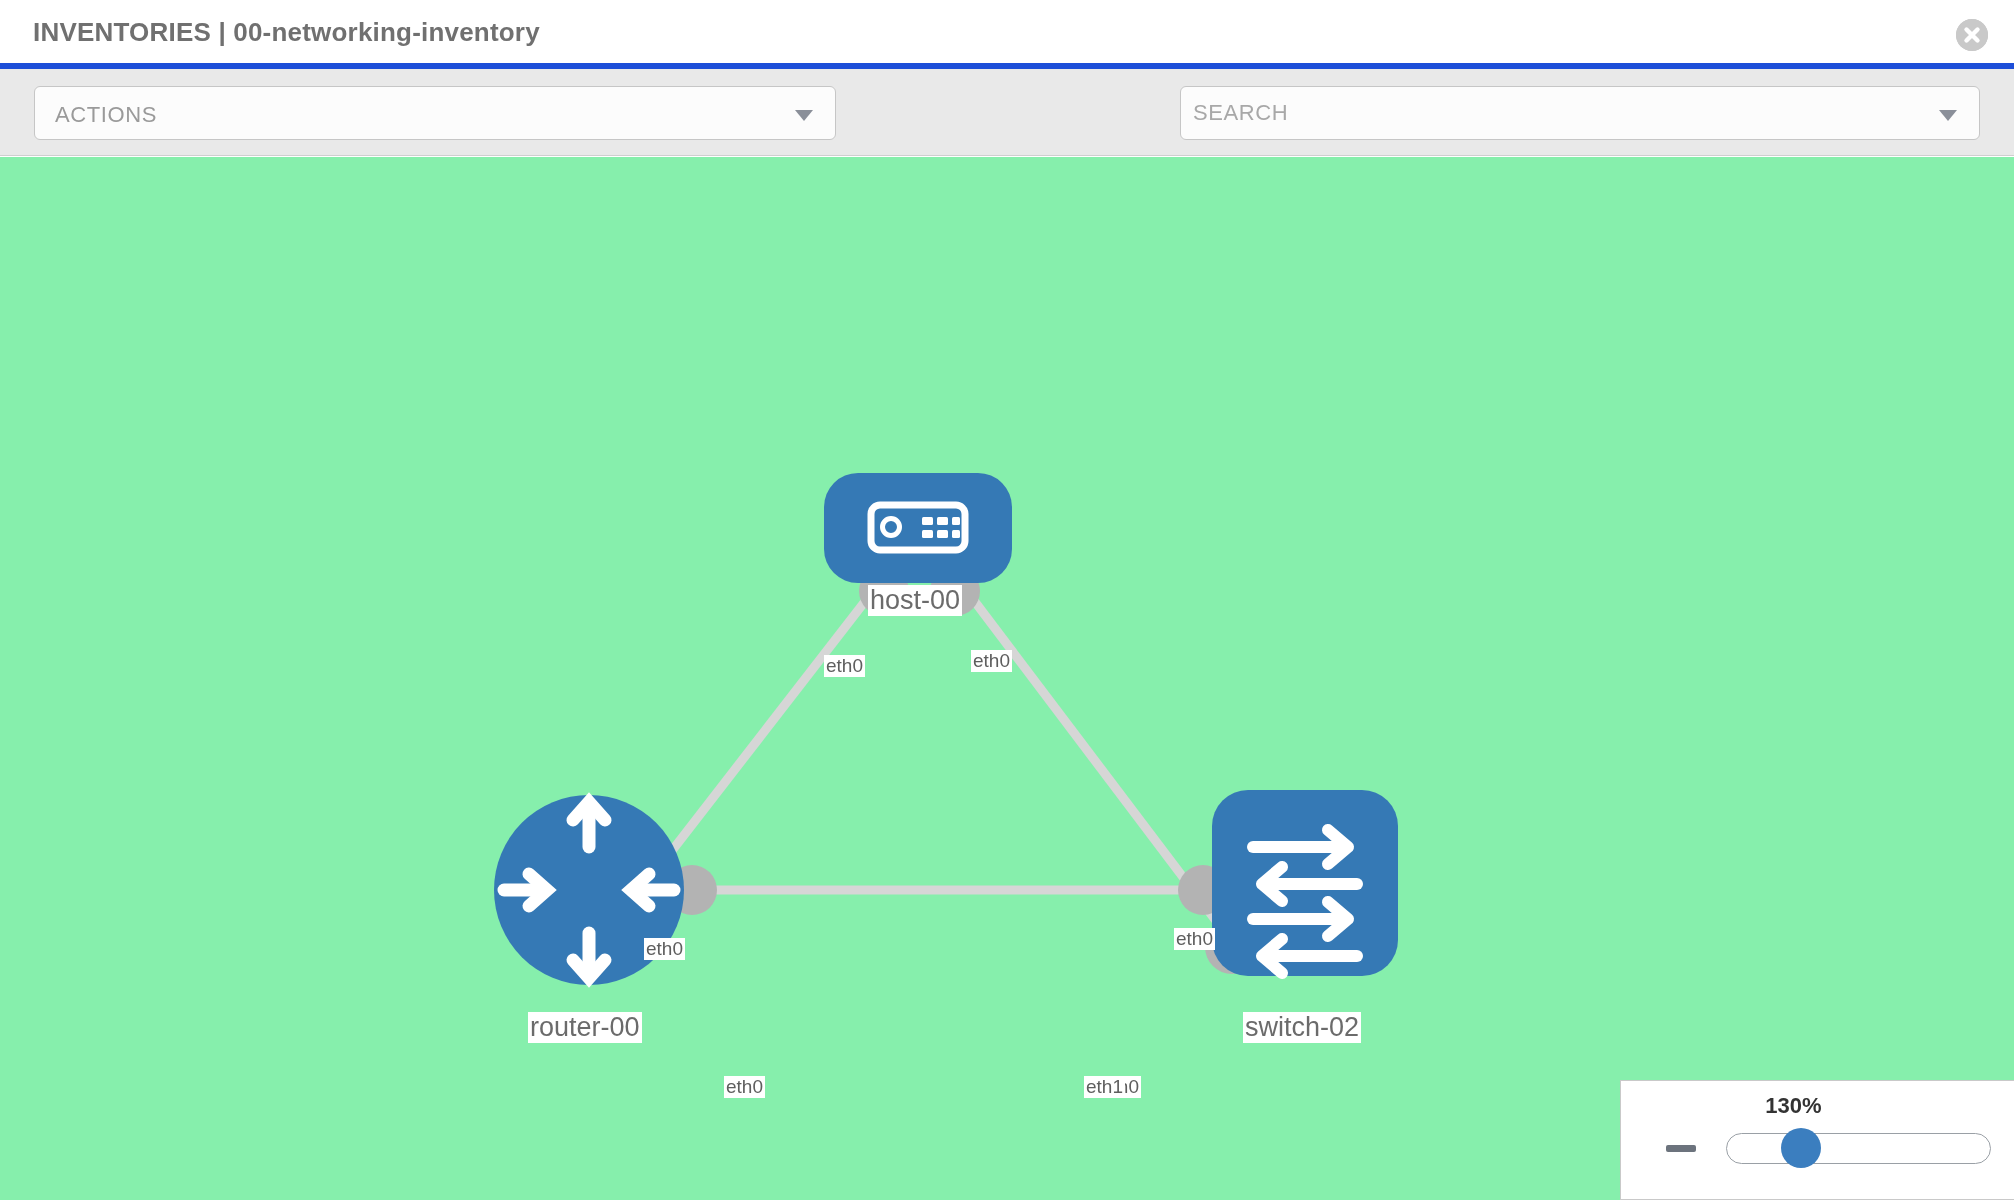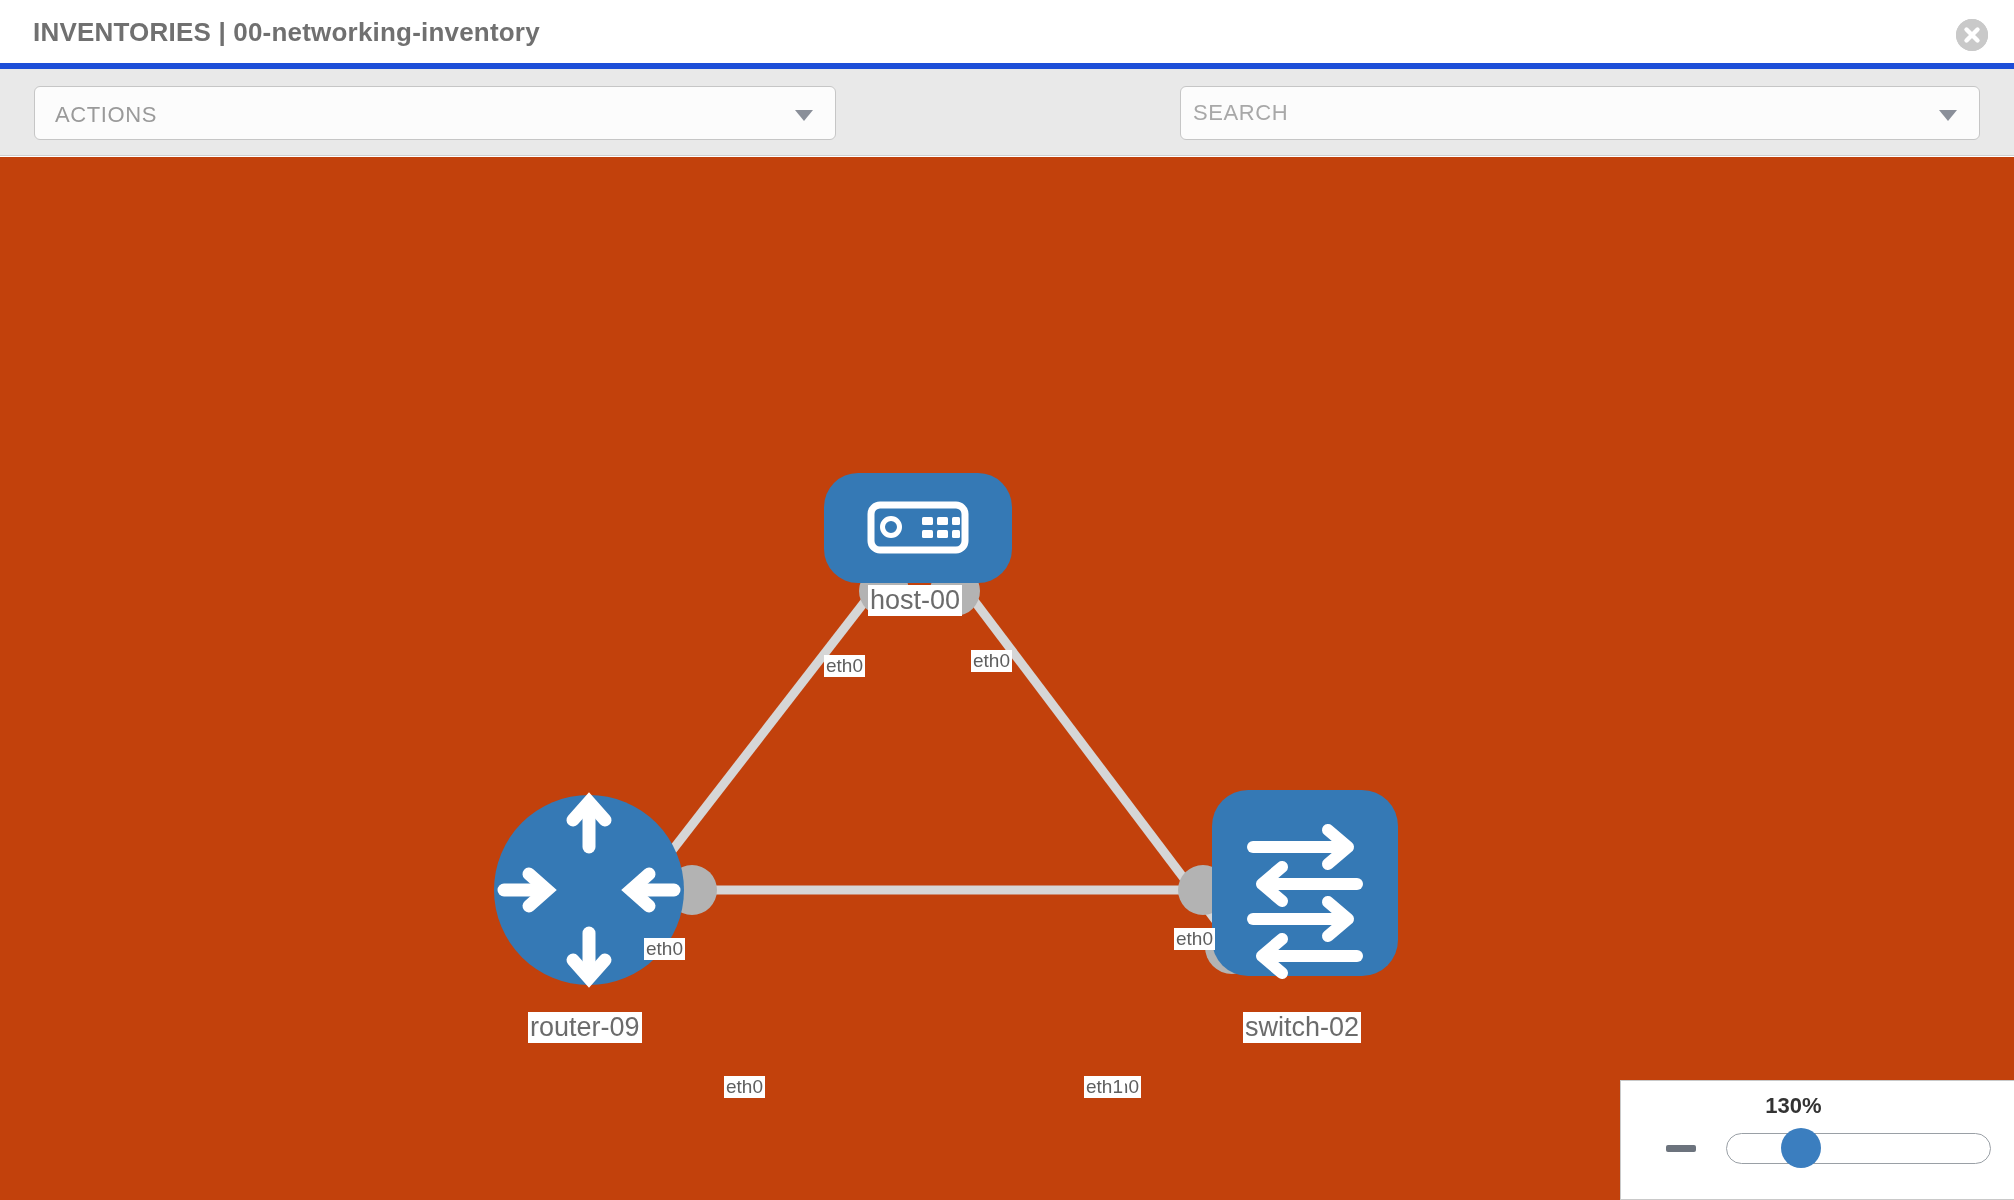--- a/index.html
+++ b/index.html
@@ -83,21 +83,21 @@
     font-family: "Liberation Sans", sans-serif;
     font-size: 22px; color: #9a9a9a;
     letter-spacing: 0.6px;
   }
   .search-input::placeholder { color: #a8a8a8; }
 
   
   .canvas {
     position: absolute; left: 0; top: 157px;
     width: 2014px; height: 1043px;
-    background: #c2410c;
+    background: #86efac;
     overflow: hidden;
   }
   .topology { position: absolute; left: 0; top: 0; width: 2014px; height: 1043px; }
 
   
   .node-label {
     position: absolute;
     background: #ffffff;
     color: #6b6b6b;
     font-size: 27px;
@@ -241,21 +241,21 @@
             <path d="M1282 710 L1262 727 L1282 744"></path>
           <path d="M1253 762 L1345 762"></path>
             <path d="M1328 745 L1348 762 L1328 779"></path>
           <path d="M1357 799 L1265 799"></path>
             <path d="M1282 782 L1262 799 L1282 816"></path>
         </g>
       </g>
     </svg>
 
     <div class="node-label" style="left:868px; top:428px;">host-00</div>
-    <div class="node-label" style="left:528px; top:855px;">router-09</div>
+    <div class="node-label" style="left:528px; top:855px;">router-00</div>
     <div class="node-label" style="left:1243px; top:855px;">switch-02</div>
 
     <div class="iface-label" style="left:824px; top:453px;">eth0</div>
     <div class="iface-label" style="left:971px; top:448px;">eth0</div>
     <div class="iface-label" style="left:644px; top:736px;">eth0</div>
     <div class="iface-label" style="left:1174px; top:726px;">eth0</div>
     <div class="iface-label" style="left:724px; top:874px;">eth0</div>
     <div class="iface-label" style="left:1100px; top:874px;">eth0</div>
     <div class="iface-label" style="left:1084px; top:874px;">eth1</div>
   </div>

